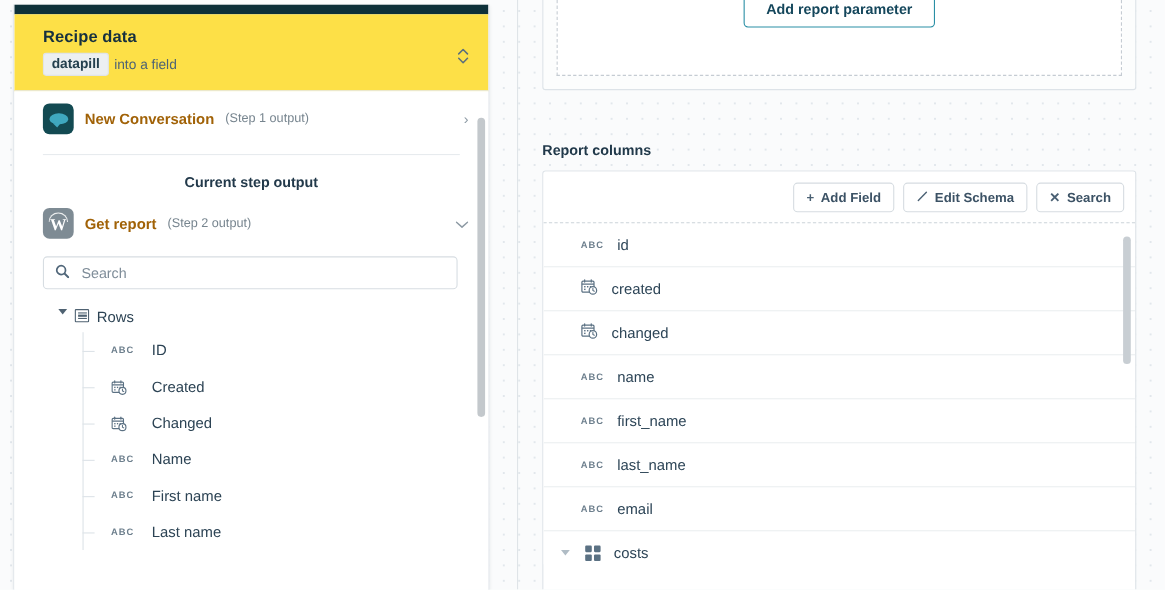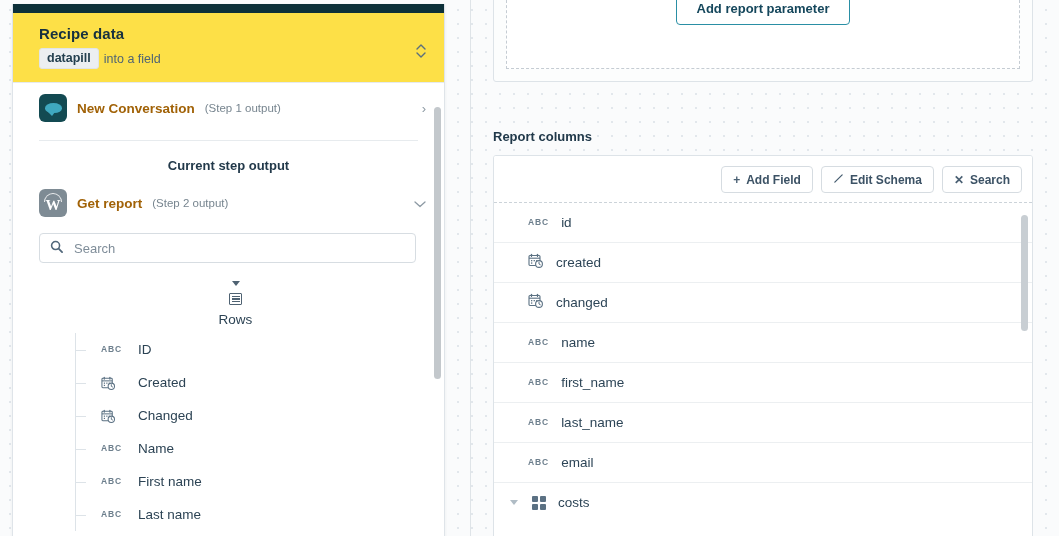--- a/index.html
+++ b/index.html
@@ -199,25 +199,23 @@
     background: transparent;
     width: 100%;
   }
   .search-box input::placeholder { color: #7f8d99; }
 
   .tree {
     padding: 12px 0 0 0;
   }
   .tree-group {
     display: flex;
-    align-items: center;
     gap: 7px;
     padding: 6px 26px 6px 40px;
     cursor: pointer;
-    flex-direction: column;
   }
   .caret {
     width: 0; height: 0;
     border-left: 5px solid #4f6272;
     border-top: 3.5px solid transparent;
     border-bottom: 3.5px solid transparent;
     flex: 0 0 auto;
   }
   .caret.open {
     border-left: 4.5px solid transparent;

